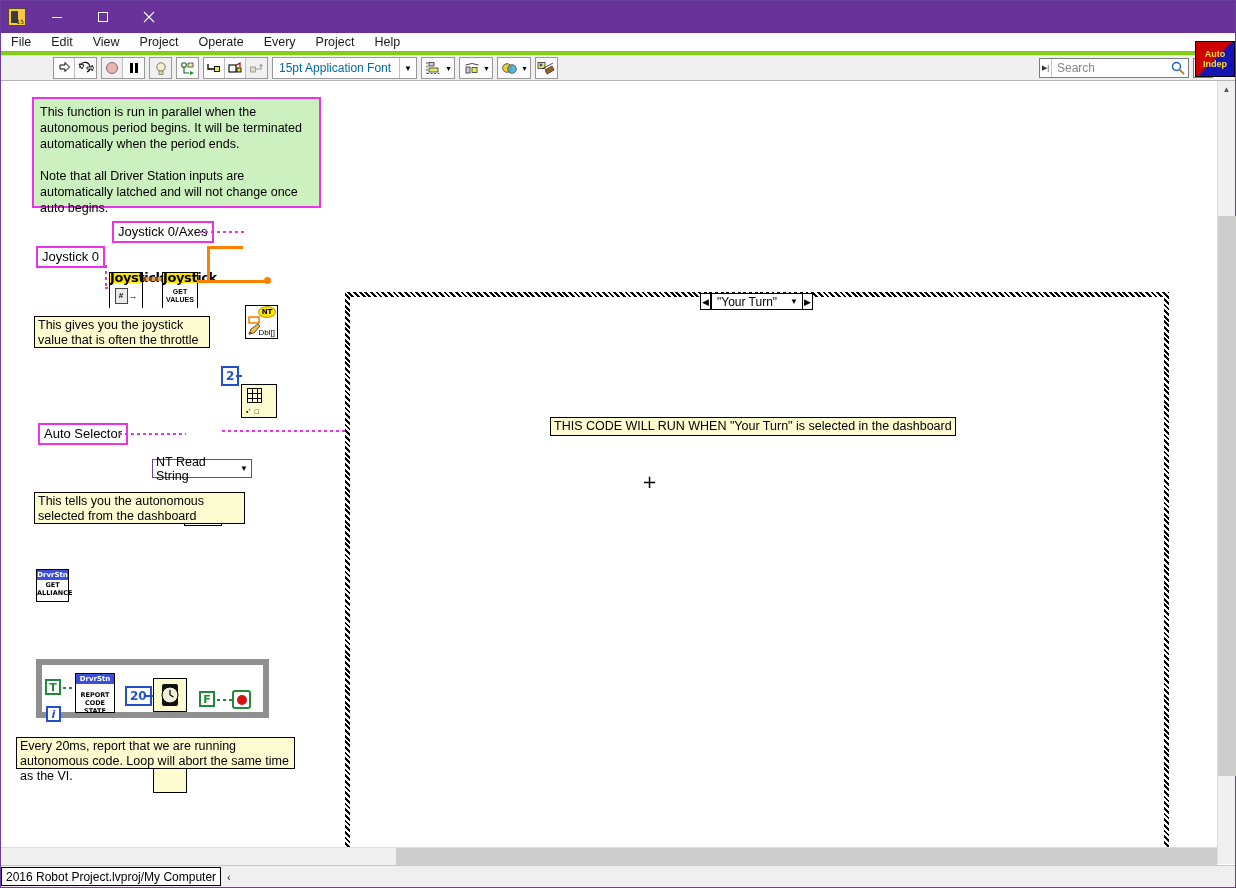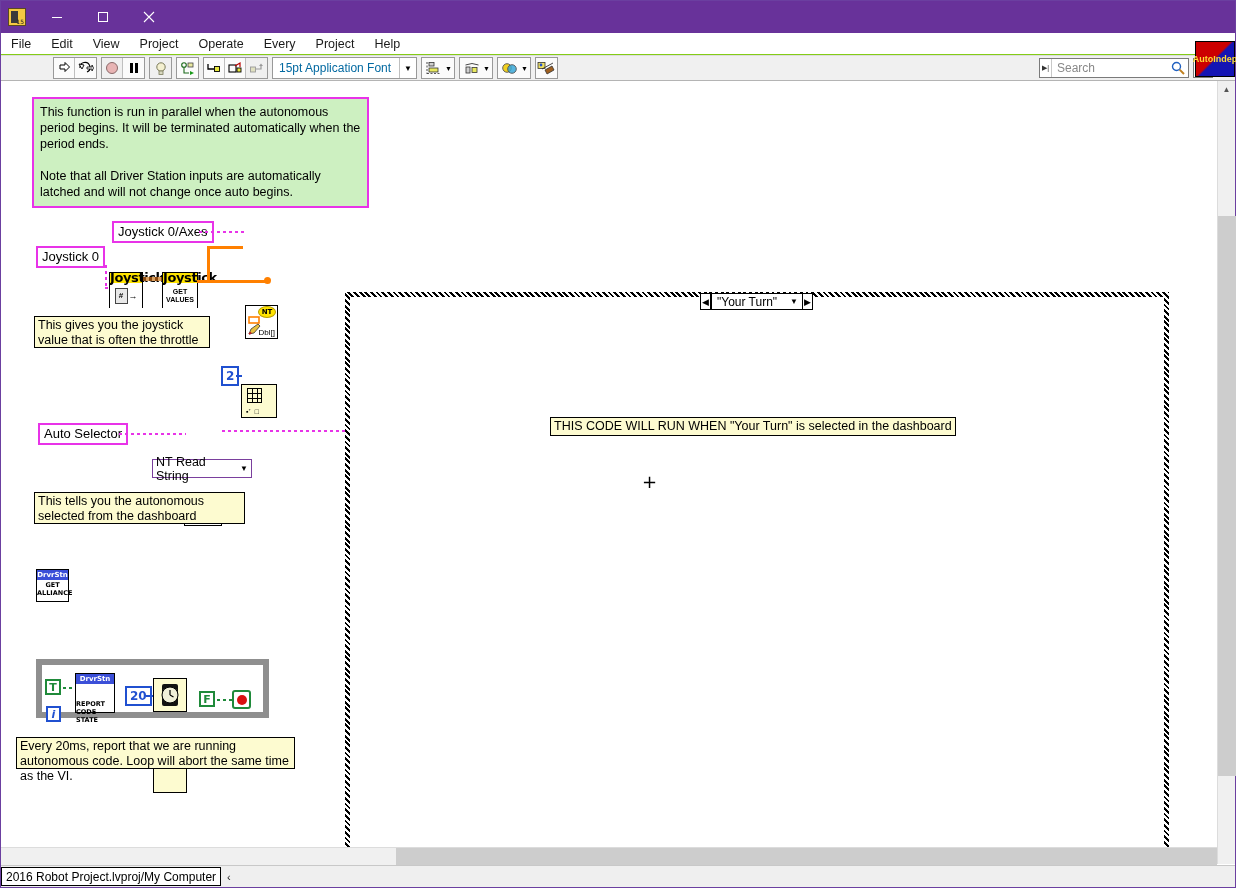--- a/index.html
+++ b/index.html
@@ -49,21 +49,21 @@
     color: #fff; font-size: 15px; line-height: 1;
   }
   .win-btn svg { display: block; }
 
   
   .menubar {
     position: absolute; left: 0; top: 32px;
     width: 1234px; height: 22px;
     background: #ffffff;
     display: flex; align-items: center;
-    border-bottom: 1px solid #84cc16;
+    border-bottom: 4px solid #84cc16;
   }
   .menu-item {
     padding: 2px 10px; font-size: 12.5px; color: #1a1a1a;
   }
 
   
   .toolbar {
     position: absolute; left: 0; top: 54px;
     width: 1234px; height: 26px;
     background: #f0f0f0;
@@ -121,21 +121,21 @@
     position: absolute; right: 22px; top: 57px;
     width: 20px; height: 20px; border: 1px solid #7a7a7a; background: #fbfbfb;
     display: flex; align-items: center; justify-content: center;
     font-size: 13px; color: #1a53b0; font-weight: bold;
   }
   .vi-icon {
     position: absolute; right: 0px; top: 40px;
     width: 40px; height: 36px;
     border: 1px solid #000;
     background: linear-gradient(135deg, #cc0000 0%, #cc0000 48%, #1414b4 52%, #1414b4 100%);
-    display: flex; flex-direction: row; align-items: center; justify-content: center;
+    display: flex; flex-direction: column; align-items: center; justify-content: center;
     color: #ffdd33; font-size: 9px; line-height: 10px; font-weight: bold;
   }
 
   
   .canvas {
     position: absolute; left: 0; top: 80px;
     width: 1216px; height: 783px;
     background: #ffffff;
     overflow: hidden;
   }
@@ -296,22 +296,22 @@
   }
   .node-report {
     width: 40px; height: 40px; border: 1px solid #000; background: #fff;
   }
   .node-report .hdr {
     background: #3b4fd8; color: #fff; font-size: 7px; font-weight: bold;
     text-align: center; line-height: 10px; height: 10px;
     font-family: "DejaVu Sans", sans-serif;
   }
   .node-report .bdy {
-    font-size: 6.5px; font-weight: bold; line-height: 8px;
-    color: #000; padding-top: 16px; font-family: "DejaVu Sans", sans-serif;
+    font-size: 6.5px; font-weight: bold; text-align: center; line-height: 8px;
+    color: #000; padding-top: 7px; font-family: "DejaVu Sans", sans-serif;
   }
   .bool-T, .bool-F {
     border: 2px solid #1f8a3a; background: #fff; color: #1f8a3a;
     font-size: 11px; font-weight: bold; width: 16px; height: 16px;
     display: flex; align-items: center; justify-content: center;
     font-family: "DejaVu Sans", sans-serif;
   }
   .iter-i {
     border: 2px solid #2050d0; background: #fff; color: #2050d0;
     font-size: 11px; font-weight: bold; width: 15px; height: 16px;
@@ -530,21 +530,21 @@
 
   <div class="help-btn">?</div>
 
   <div class="vi-icon">
     <span>Auto</span>
     <span>Indep</span>
   </div>
 
   <div class="canvas">
 
-    <div class="el comment-green" style="left:31px; top:16px; width:337px; height:111px; white-space:pre-line;">This function is run in parallel when the autonomous period begins. It will be terminated automatically when the period ends.
+    <div class="el comment-green" style="left:31px; top:16px; width:289px; height:111px; white-space:pre-line;">This function is run in parallel when the autonomous period begins. It will be terminated automatically when the period ends.
 
 Note that all Driver Station inputs are automatically latched and will not change once auto begins.</div>
 
     <div class="el label-magenta" style="left:111px; top:140px;">Joystick 0/Axes</div>
 
     <div class="el wire-pink-h" style="left:198px; top:150px; width:46px;"></div>
 
     <div class="el label-magenta" style="left:35px; top:165px;">Joystick 0</div>
 
     <div class="el wire-pink-v" style="left:104px; top:184px; height:24px;"></div>

